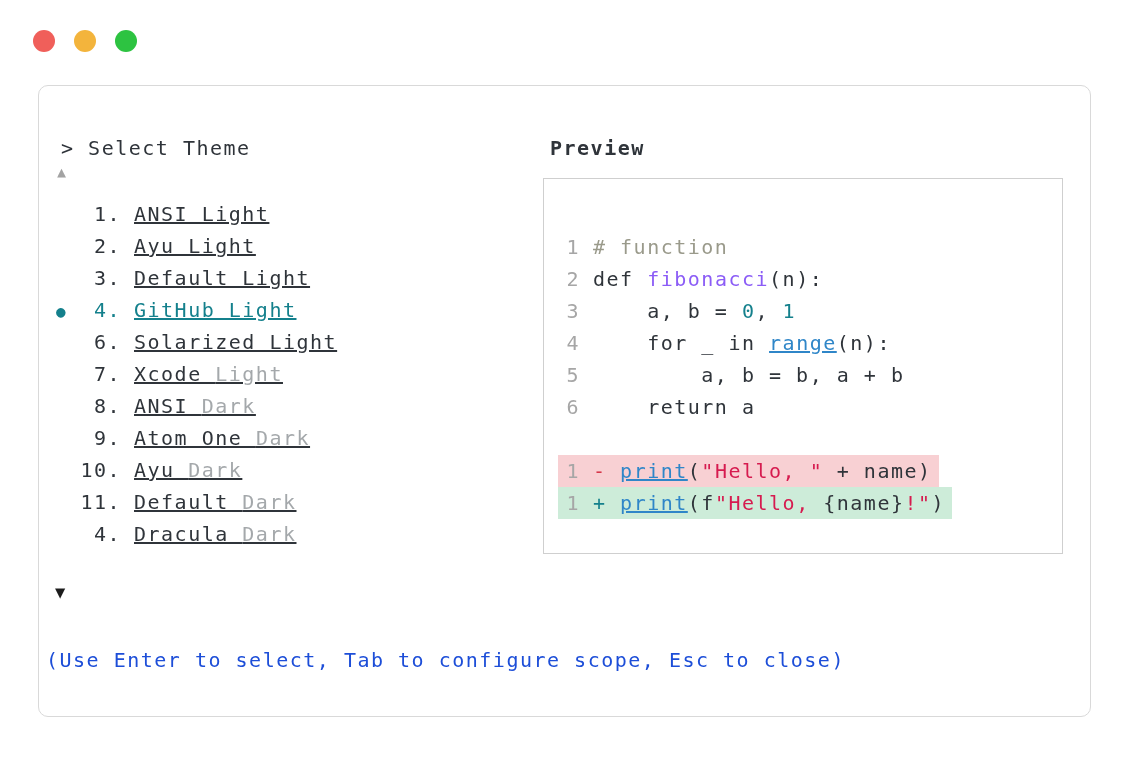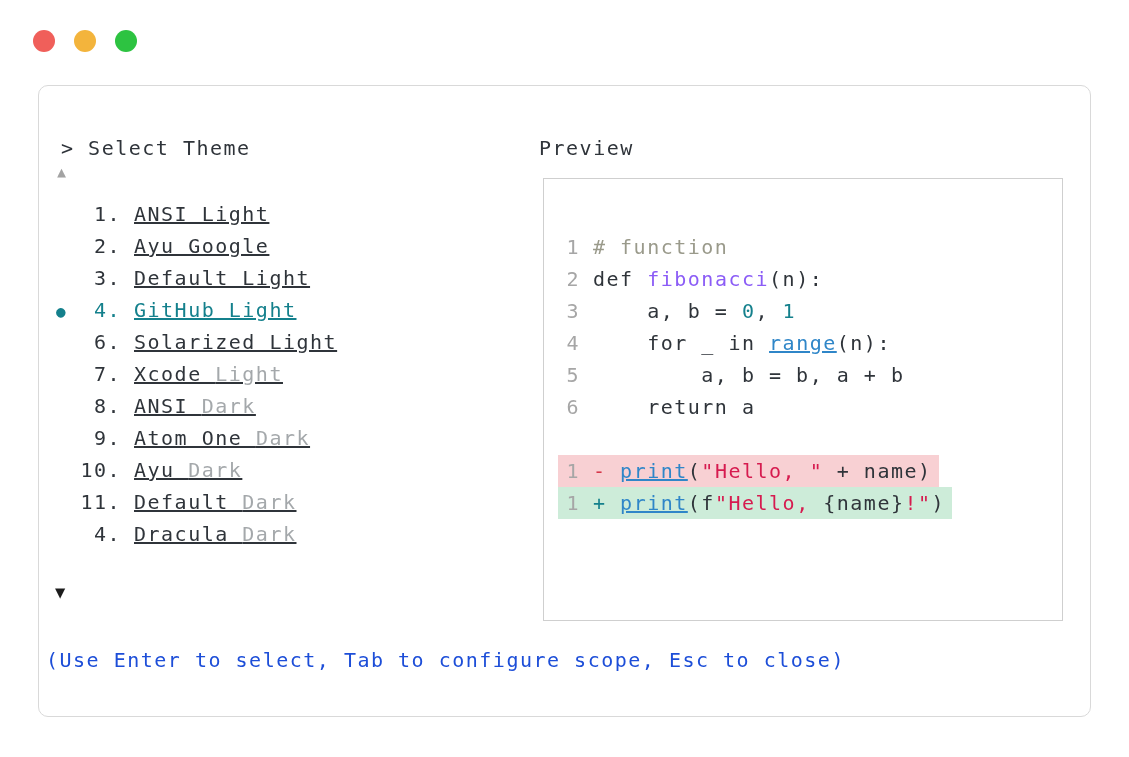--- a/index.html
+++ b/index.html
@@ -11,38 +11,38 @@
   .traffic { position:absolute; left:33px; top:30px; display:flex; gap:19px; }
   .dot { width:22px; height:22px; border-radius:50%; }
 
   
   .panel { position:absolute; left:38px; top:85px; width:1053px; height:632px;
     background:#ffffff; border:1.5px solid #d9d9d9; border-radius:10px; }
 
   .mono { font-size:20px; letter-spacing:1.5px; line-height:32px; color:#2f343a; }
 
   .hdr-left  { position:absolute; left:22px;  top:46px; white-space:pre; }
-  .hdr-right { position:absolute; left:500px; top:46px; }
+  .hdr-right { position:absolute; left:511px; top:46px;font-weight:bold; }
 
   .arrow-up   { position:absolute; left:18px; top:76px;  font-size:15px; color:#a3a3a3; line-height:20px; }
   .arrow-down { position:absolute; left:16px; top:496px; font-size:17px; color:#1c1c1c; line-height:20px; }
 
   
   .list { position:absolute; left:0; top:112px; width:480px; }
   .item { height:32px; line-height:32px; white-space:pre; font-size:20px; letter-spacing:1.5px;
     color:#2f343a; cursor:default; }
   .bullet { display:inline-block; width:34px; padding-left:17px; color:#14808c; font-size:16px; }
   .inum { display:inline-block; width:48px; text-align:right; }
   .iname { margin-left:13px;text-decoration:underline; }
   .muted { color:#a4a8ab; }
   .item.selected .inum, .item.selected .iname { color:#14808c; }
 
   
   .preview-label { white-space:pre; }
-  .preview-box { position:absolute; left:504px; top:92px; width:520px; height:443px;
+  .preview-box { position:absolute; left:504px; top:92px; width:520px; height:376px;
     background:#ffffff; border:1px solid #cfcfcf; }
   .code { padding:52px 12px 0 14px; }
   .code-line { height:32px; line-height:32px; white-space:pre; font-size:20px; letter-spacing:1.5px; }
   .linebox { display:inline-block; padding:0 7px; white-space:pre; }
   .ln { display:inline-block; width:15px; text-align:right; margin-right:13px; color:#a6a6a6; }
   .bg-del { background:#f8d0d3; }
   .bg-ins { background:#cdecd9; }
   .tok-plain   { color:#2f343a; }
   .tok-comment { color:#9a9a8b; }
   .tok-func    { color:#8b5cf6; }
@@ -66,21 +66,21 @@
 <div class="panel">
 
   <div class="mono hdr-left"><span>&gt;</span><span> </span><span>Select Theme</span></div>
 
   <div class="mono hdr-right preview-label">Preview</div>
 
   <div class="arrow-up">▲</div>
 
   <div class="list">
       <div class="item"><span class="bullet"> </span><span class="inum">1.</span><span class="iname">ANSI Light</span></div>
-      <div class="item"><span class="bullet"> </span><span class="inum">2.</span><span class="iname">Ayu Google</span></div>
+      <div class="item"><span class="bullet"> </span><span class="inum">2.</span><span class="iname">Ayu Light</span></div>
       <div class="item"><span class="bullet"> </span><span class="inum">3.</span><span class="iname">Default Light</span></div>
       <div class="item selected"><span class="bullet">●</span><span class="inum">4.</span><span class="iname">GitHub Light</span></div>
       <div class="item"><span class="bullet"> </span><span class="inum">6.</span><span class="iname">Solarized Light</span></div>
       <div class="item"><span class="bullet"> </span><span class="inum">7.</span><span class="iname">Xcode <span class="muted">Light</span></span></div>
       <div class="item"><span class="bullet"> </span><span class="inum">8.</span><span class="iname">ANSI <span class="muted">Dark</span></span></div>
       <div class="item"><span class="bullet"> </span><span class="inum">9.</span><span class="iname">Atom One <span class="muted">Dark</span></span></div>
       <div class="item"><span class="bullet"> </span><span class="inum">10.</span><span class="iname">Ayu <span class="muted">Dark</span></span></div>
       <div class="item"><span class="bullet"> </span><span class="inum">11.</span><span class="iname">Default <span class="muted">Dark</span></span></div>
       <div class="item"><span class="bullet"> </span><span class="inum">4.</span><span class="iname">Dracula <span class="muted">Dark</span></span></div>
     </div>

